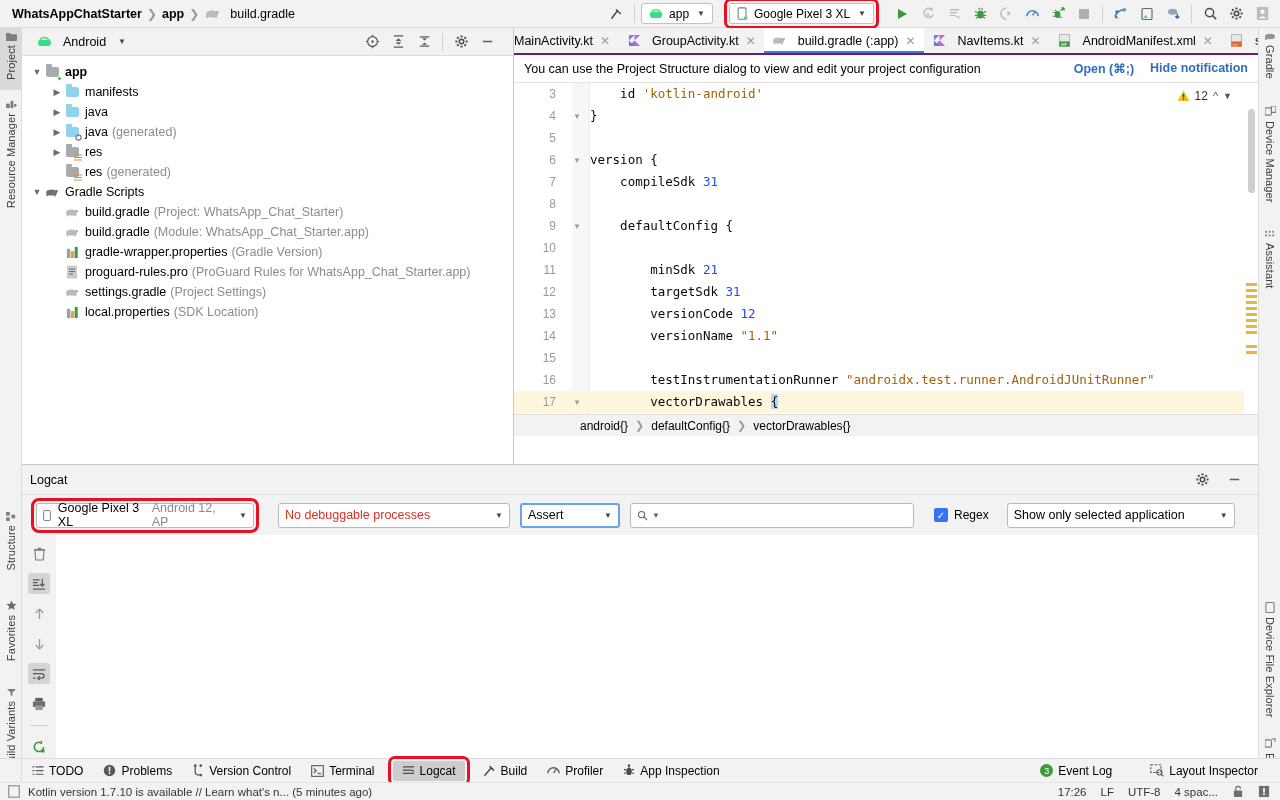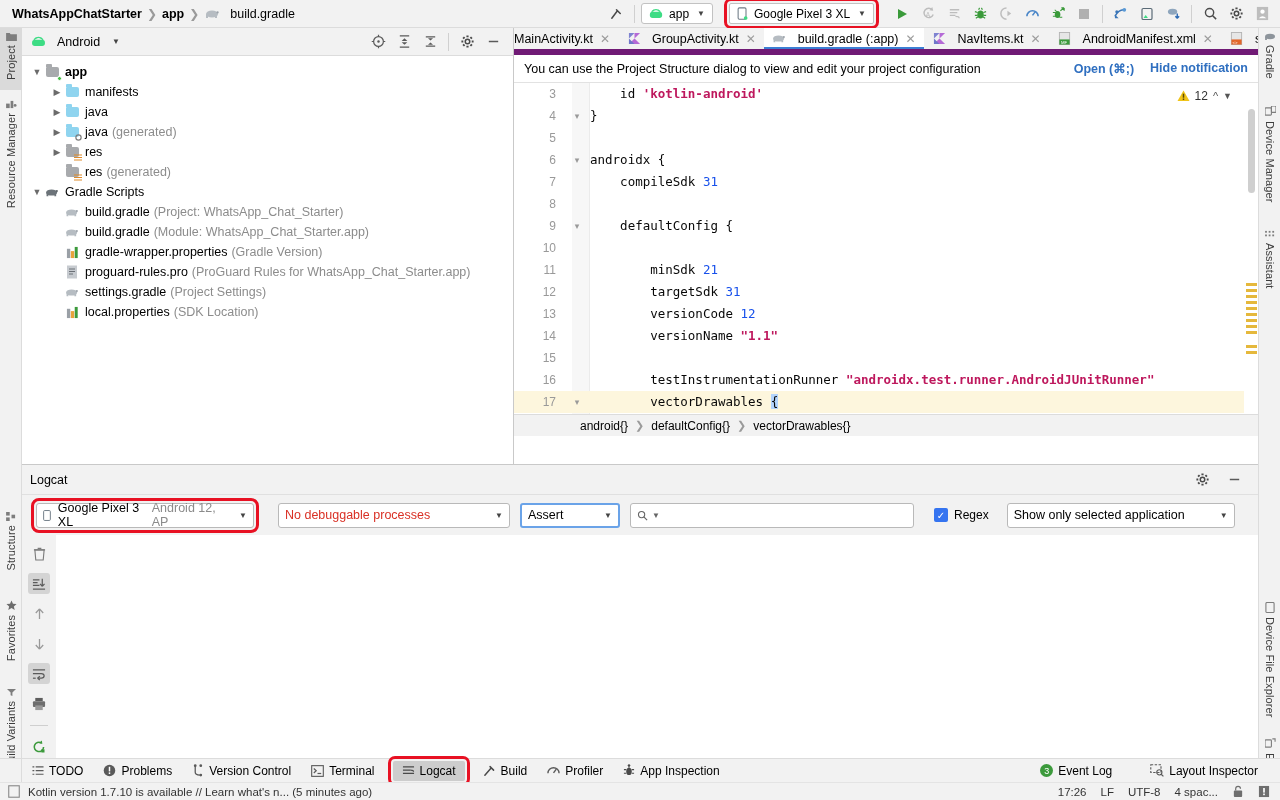--- a/index.html
+++ b/index.html
@@ -55,21 +55,21 @@
   .rail-btn.sel { background: #dadada; }
   .rail-ic { font-size: 10px; line-height: 1; }
 
   
   .project-panel {
     position: absolute; left: 22px; top: 28px; width: 492px; height: 437px;
     background: #fff; border-right: 1px solid #c9c9c9; border-bottom: 1px solid #c9c9c9;
   }
   .pp-header {
     height: 28px; background: #f2f2f2; display: flex; align-items: center;
-    padding: 0 8px; border-bottom: 1px solid #dcdcdc;
+    padding: 0 14px; border-bottom: 1px solid #dcdcdc;
   }
   .pp-title { font-size: 12.5px; display: flex; align-items: center; gap: 6px; }
   .pp-tools { margin-left: auto; display: flex; align-items: center; gap: 2px; }
   .pp-tree { padding: 6px 0 0 0; overflow: hidden; height: 409px; }
   .trow {
     display: flex; align-items: center; height: 20px; font-size: 12.5px;
     white-space: nowrap; color: #000; padding-right: 6px;
   }
   .arrow { width: 14px; text-align: center; color: #6b6b6b; font-size: 9px; flex: 0 0 14px; }
   .tlabel-sec { color: #8c8c8c; margin-left: 4px; }
@@ -80,21 +80,21 @@
   .folder::before { content: ''; position: absolute; left: 0; top: -3px; width: 6px; height: 3px; border-radius: 1px 1px 0 0; background: inherit; }
   .f-blue { background: #8fd4ef; }
   .f-gray { background: #a8aaad; }
   .dot-green { position: absolute; right: -2px; bottom: -1px; width: 5px; height: 5px; border-radius: 50%; background: #42bd41; border: 1px solid #fff; }
 
   
   .editor {
     position: absolute; left: 514px; top: 28px; width: 744px; height: 437px;
     background: #fff; border-bottom: 1px solid #c9c9c9;
   }
-  .tabs { height: 27px; background: #f2f2f2; display: flex; align-items: stretch; border-bottom: 6px solid #701a75; overflow: hidden; position: relative; }
+  .tabs { height: 27px; background: #f2f2f2; display: flex; align-items: stretch; border-bottom: 2px solid #701a75; overflow: hidden; position: relative; }
   .tab {
     display: flex; align-items: center; gap: 5px; padding: 0 8px;
     font-size: 12.5px; white-space: nowrap; color: #000; position: relative;
   }
   .tab.active { background: #fff; }
   .tab.active::after { content:''; position:absolute; left:0; right:0; bottom:0; height:2px; background:#3c7fd4; }
   .tab .x { color: #9b9b9b; font-size: 12px; margin-left: 2px; }
 
   .notif {
     height: 28px; background: #fff; border-bottom: 1px solid #e2e2e2;
@@ -104,21 +104,21 @@
   .notif a { color: #2f6fc0; text-decoration: none; font-weight: bold; }
 
   .code-area { position: relative; height: 353px; background: #fff; overflow: hidden; }
   .fold-col { position: absolute; left: 58px; top: 0; width: 18px; height: 100%; background: #f7f7f7; border-right: 1px solid #ebebeb; }
   .code-lines { position: absolute; left: 0; top: 0; right: 0; height: 100%; }
   .cl { height: 22px; display: flex; align-items: center; font-family: "DejaVu Sans Mono", monospace; font-size: 12.5px; line-height: 22px; }
   .cl.hl { background: #fdf6dd; }
   .ln { width: 50px; text-align: right; padding-right: 8px; color: #999; font-family: "Liberation Sans", sans-serif; font-size: 12px; flex: 0 0 50px; }
   .fold { width: 26px; flex: 0 0 26px; text-align: center; color: #9a9a9a; font-size: 9px; font-family: "Liberation Sans", sans-serif; }
   .ctext { white-space: pre; color: #080808; }
-  .k-str { color: #be185d; font-weight: bold; }
+  .k-str { color: #a16207; }
   .k-num { color: #1750eb; }
   .k-kw { color: #0033b3; font-weight: bold; }
   .caretblk { background: #b3d4fc; }
 
   .warn-badge {
     position: absolute; right: 26px; top: 6px; display: flex; align-items: center; gap: 5px;
     font-size: 12px; color: #333;
   }
   .scroll-track { position: absolute; right: 0; top: 0; width: 14px; height: 100%; background: #fff; }
   .scroll-thumb { position: absolute; right: 3px; width: 7px; background: #cfcfcf; border-radius: 4px; }
@@ -726,21 +726,21 @@
           <span class="ctext">}</span>
         </div>
         <div class="cl">
           <span class="ln">5</span>
           <span class="fold"></span>
           <span class="ctext"></span>
         </div>
         <div class="cl">
           <span class="ln">6</span>
           <span class="fold">▾</span>
-          <span class="ctext">androidx {</span>
+          <span class="ctext">version {</span>
         </div>
         <div class="cl">
           <span class="ln">7</span>
           <span class="fold"></span>
           <span class="ctext">    compileSdk <span class="k-num">31</span></span>
         </div>
         <div class="cl">
           <span class="ln">8</span>
           <span class="fold"></span>
           <span class="ctext"></span>

